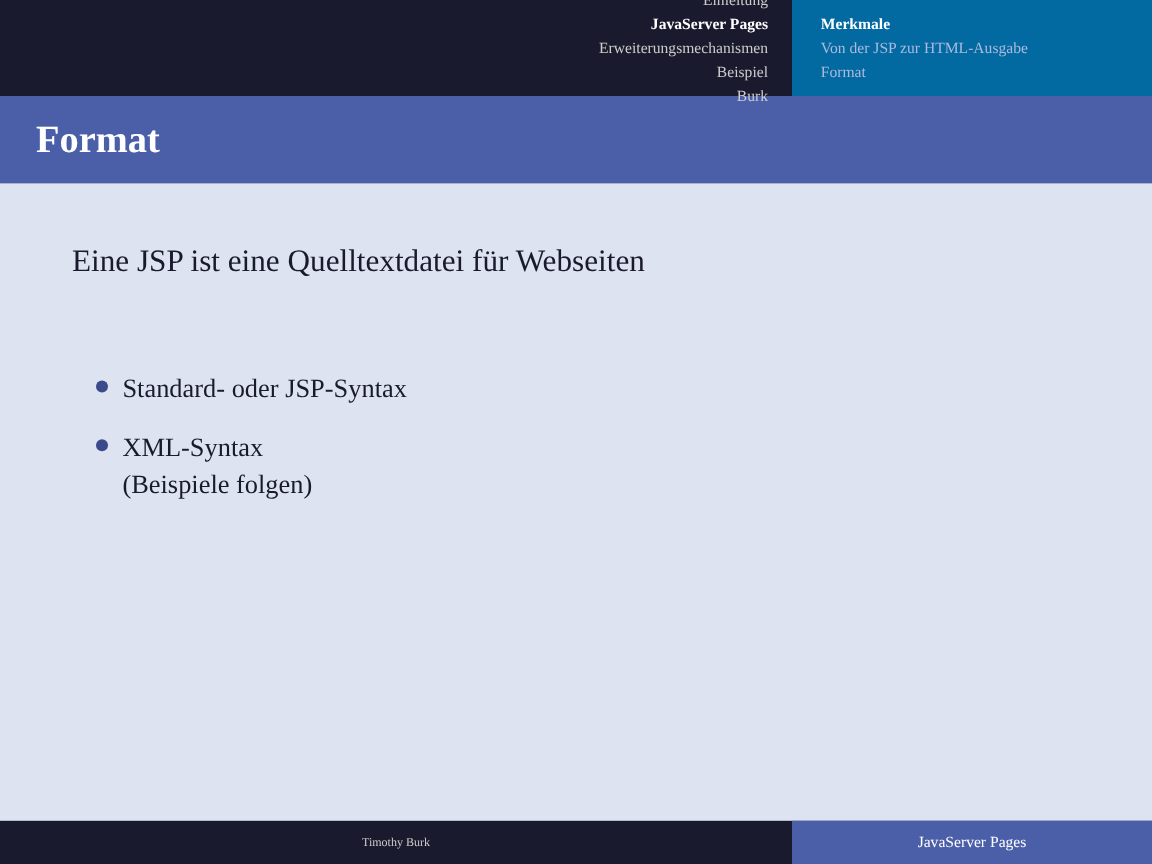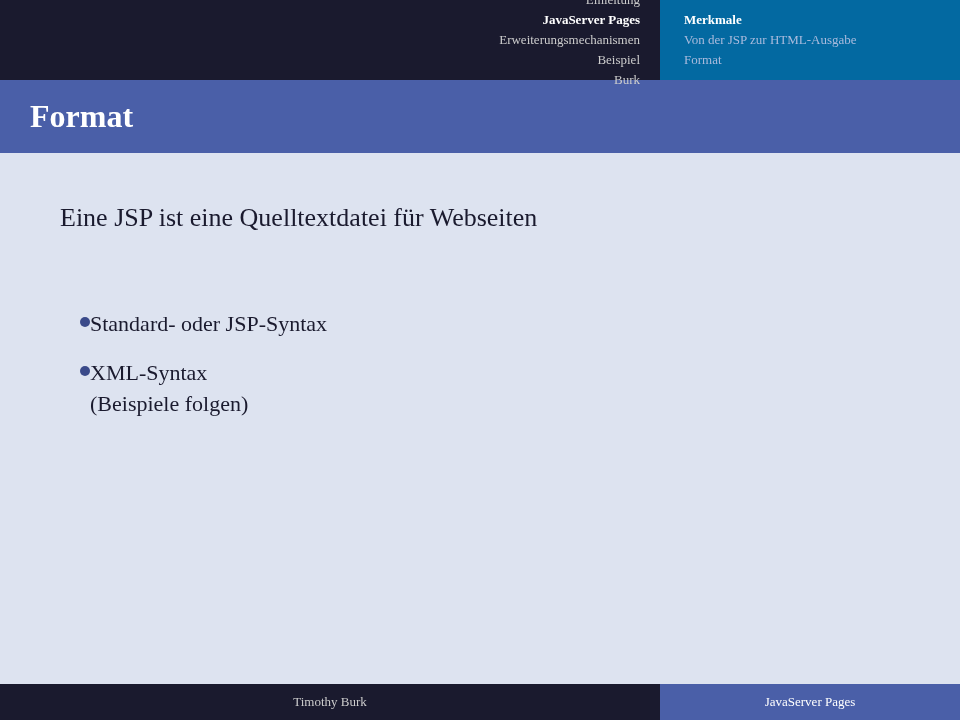--- a/index.html
+++ b/index.html
@@ -104,20 +104,21 @@
       padding: 0;
       margin-left: 20px;
     }
 
     .bullet-list li {
       color: #1a1a2e;
       font-size: 22px;
       margin-bottom: 18px;
       display: flex;
       align-items: flex-start;
+      gap: 12px;
       font-family: Georgia, serif;
     }
 
     .bullet-dot {
       display: inline-block;
       width: 10px;
       height: 10px;
       background-color: #3a4a8a;
       border-radius: 50%;
       margin-top: 8px;
@@ -139,21 +140,21 @@
       display: flex;
       align-items: stretch;
     }
 
     .footer-left {
       flex: 1;
       display: flex;
       align-items: center;
       justify-content: center;
       color: #cccccc;
-      font-size: 13px;
+      font-size: 10px;
       font-family: Georgia, serif;
       border-radius: 13px;
     }
 
     .footer-right {
       background-color: #4a5fa8;
       min-width: 300px;
       display: flex;
       align-items: center;
       justify-content: center;

